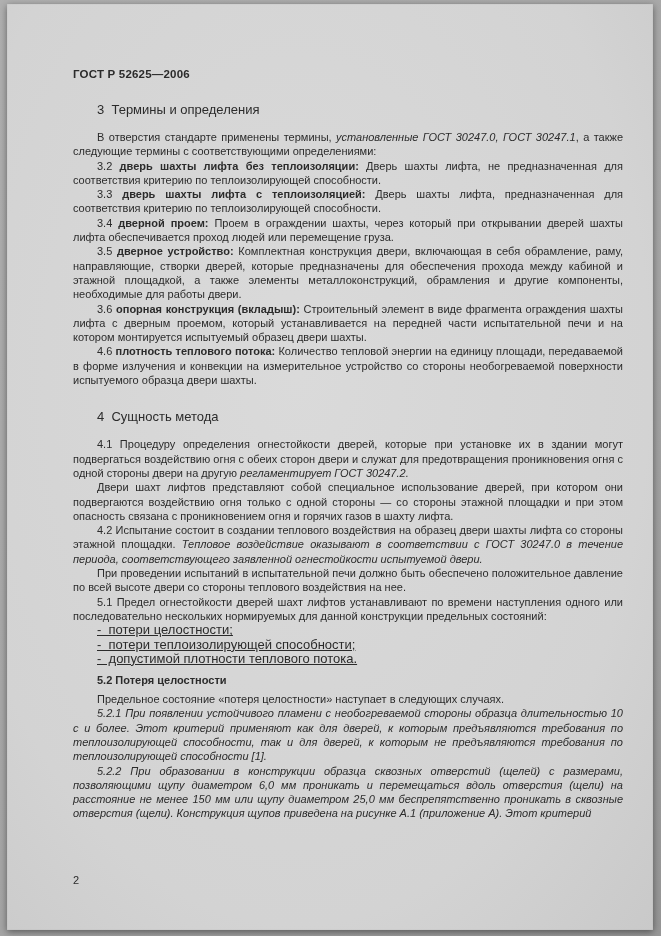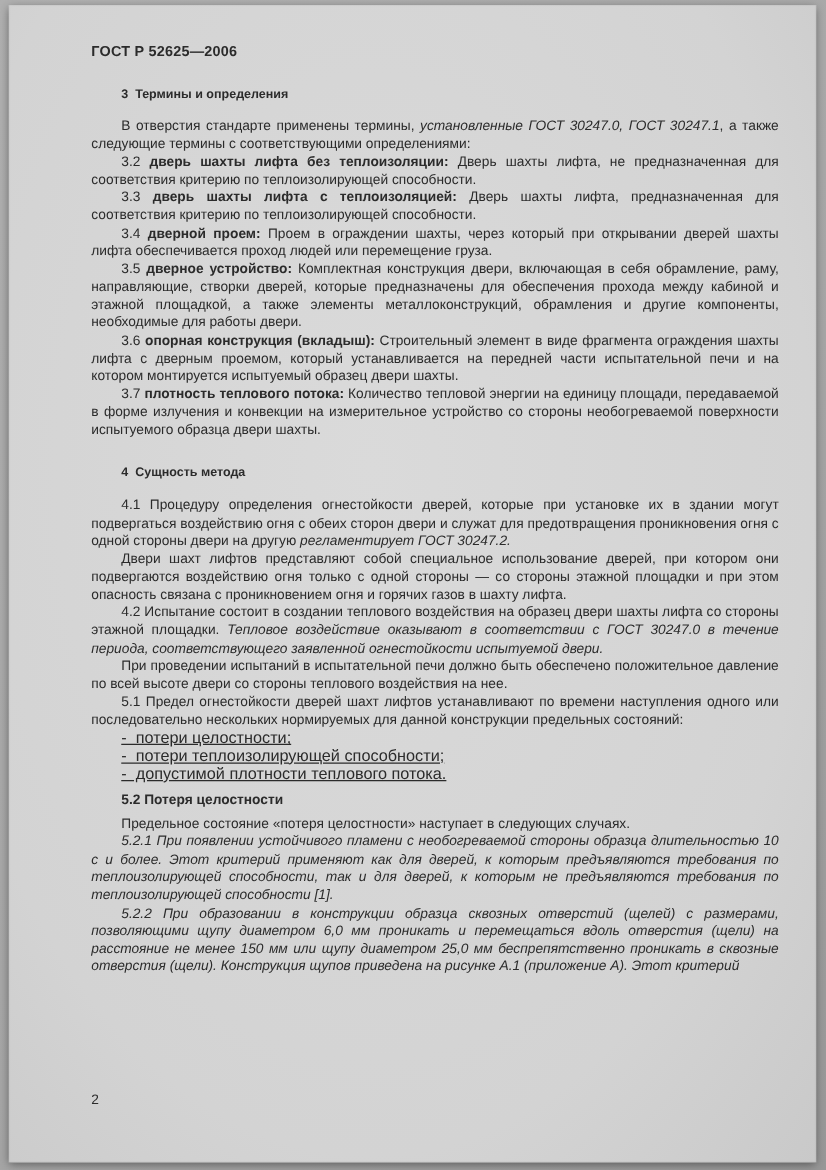--- a/index.html
+++ b/index.html
@@ -13,28 +13,28 @@
     position:relative;width:661px;height:936px;
     background:linear-gradient(135deg,#b0b0b0 0%,#a6a6a6 55%,#979797 100%);
     overflow:hidden;
   }
   .page{
     position:absolute;left:7px;top:4px;width:646px;height:926px;
     background:radial-gradient(ellipse at 45% 40%, #dadada 0%, #d3d3d3 70%, #c9c9c9 100%);
     box-shadow:0 2px 7px rgba(0,0,0,.45), inset 0 0 1px rgba(0,0,0,.25);
   }
   .content{
-    position:absolute;left:66px;top:32px;width:550px;
+    position:absolute;left:66px;top:64px;width:550px;
     color:#2b2b2b;
   }
   .doc-header{
     font-weight:bold;font-size:11.5px;letter-spacing:.2px;margin:0 0 4px 0;
   }
   .h1{
-    font-size:10px;font-weight:bold;
+    font-size:13px;font-weight:normal;
     margin:22px 0 13px 24px;
   }
   .h2{
     font-size:11px;font-weight:bold;
     margin:8px 0 6px 24px;
   }
   .p{
     font-size:11px;line-height:14.3px;
     text-align:justify;text-indent:24px;margin:0;
   }
@@ -58,21 +58,21 @@
     <div class="content">
       <div class="doc-header">ГОСТ Р 52625—2006</div>
       <div id="blocks">
           <div class="h1"><span>3&nbsp;&nbsp;Термины и определения</span></div>
           <div class="p"><span>В отверстия стандарте применены термины, </span><span class="i">установленные ГОСТ 30247.0, ГОСТ 30247.1</span><span>, а также следующие термины с соответствующими определениями:</span></div>
           <div class="p"><span>3.2 </span><span class="b">дверь шахты лифта без теплоизоляции:</span><span> Дверь шахты лифта, не предназначенная для соответствия критерию по теплоизолирующей способности.</span></div>
           <div class="p"><span>3.3 </span><span class="b">дверь шахты лифта с теплоизоляцией:</span><span> Дверь шахты лифта, предназначенная для соответствия критерию по теплоизолирующей способности.</span></div>
           <div class="p"><span>3.4 </span><span class="b">дверной проем:</span><span> Проем в ограждении шахты, через который при открывании дверей шахты лифта обеспечивается проход людей или перемещение груза.</span></div>
           <div class="p"><span>3.5 </span><span class="b">дверное устройство:</span><span> Комплектная конструкция двери, включающая в себя обрамление, раму, направляющие, створки дверей, которые предназначены для обеспечения прохода между кабиной и этажной площадкой, а также элементы металлоконструкций, обрамления и другие компоненты, необходимые для работы двери.</span></div>
           <div class="p"><span>3.6 </span><span class="b">опорная конструкция (вкладыш):</span><span> Строительный элемент в виде фрагмента ограждения шахты лифта с дверным проемом, который устанавливается на передней части испытательной печи и на котором монтируется испытуемый образец двери шахты.</span></div>
-          <div class="p"><span>3.7 </span><span class="b">плотность теплового потока:</span><span> Количество тепловой энергии на единицу площади, передаваемой в форме излучения и конвекции на измерительное устройство со стороны необогреваемой поверхности испытуемого образца двери шахты.</span></div>
+          <div class="p"><span>4.6 </span><span class="b">плотность теплового потока:</span><span> Количество тепловой энергии на единицу площади, передаваемой в форме излучения и конвекции на измерительное устройство со стороны необогреваемой поверхности испытуемого образца двери шахты.</span></div>
           <div class="h1"><span>4&nbsp;&nbsp;Сущность метода</span></div>
           <div class="p"><span>4.1 Процедуру определения огнестойкости дверей, которые при установке их в здании могут подвергаться воздействию огня с обеих сторон двери и служат для предотвращения проникновения огня с одной стороны двери на другую </span><span class="i">регламентирует ГОСТ 30247.2.</span></div>
           <div class="p"><span>Двери шахт лифтов представляют собой специальное использование дверей, при котором они подвергаются воздействию огня только с одной стороны — со стороны этажной площадки и при этом опасность связана с проникновением огня и горячих газов в шахту лифта.</span></div>
           <div class="p"><span>4.2 Испытание состоит в создании теплового воздействия на образец двери шахты лифта со стороны этажной площадки. </span><span class="i">Тепловое воздействие оказывают в соответствии с ГОСТ 30247.0 в течение периода, соответствующего заявленной огнестойкости испытуемой двери.</span></div>
           <div class="p"><span>При проведении испытаний в испытательной печи должно быть обеспечено положительное давление по всей высоте двери со стороны теплового воздействия на нее.</span></div>
           <div class="p"><span>5.1 Предел огнестойкости дверей шахт лифтов устанавливают по времени наступления одного или последовательно нескольких нормируемых для данной конструкции предельных состояний:</span></div>
           <div class="li"><span>-&nbsp; потери целостности;</span></div>
           <div class="li"><span>-&nbsp; потери теплоизолирующей способности;</span></div>
           <div class="li"><span>-&nbsp; допустимой плотности теплового потока.</span></div>
           <div class="h2"><span>5.2 Потеря целостности</span></div>

